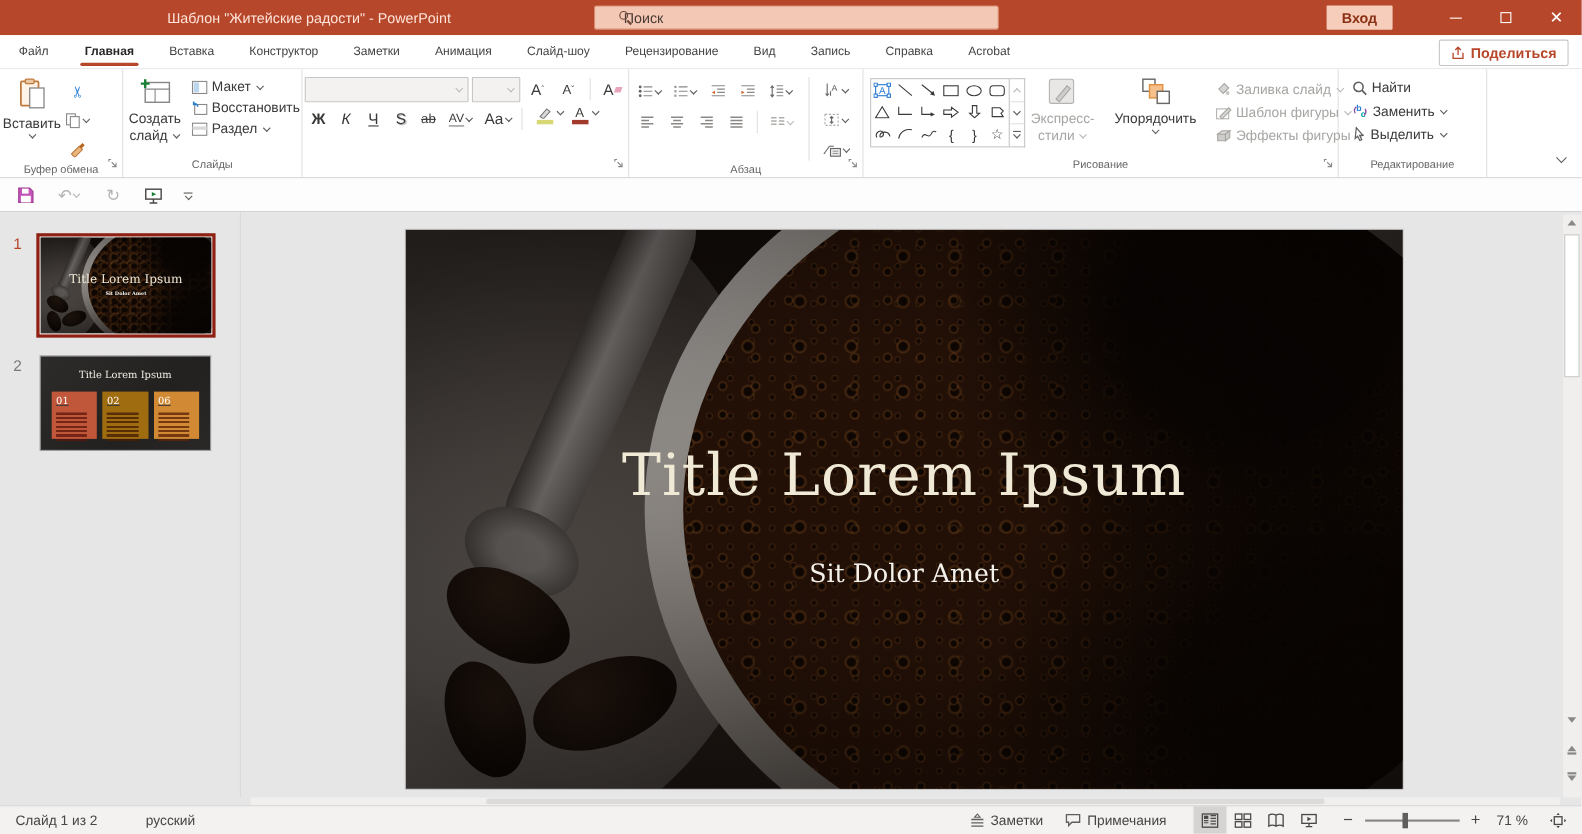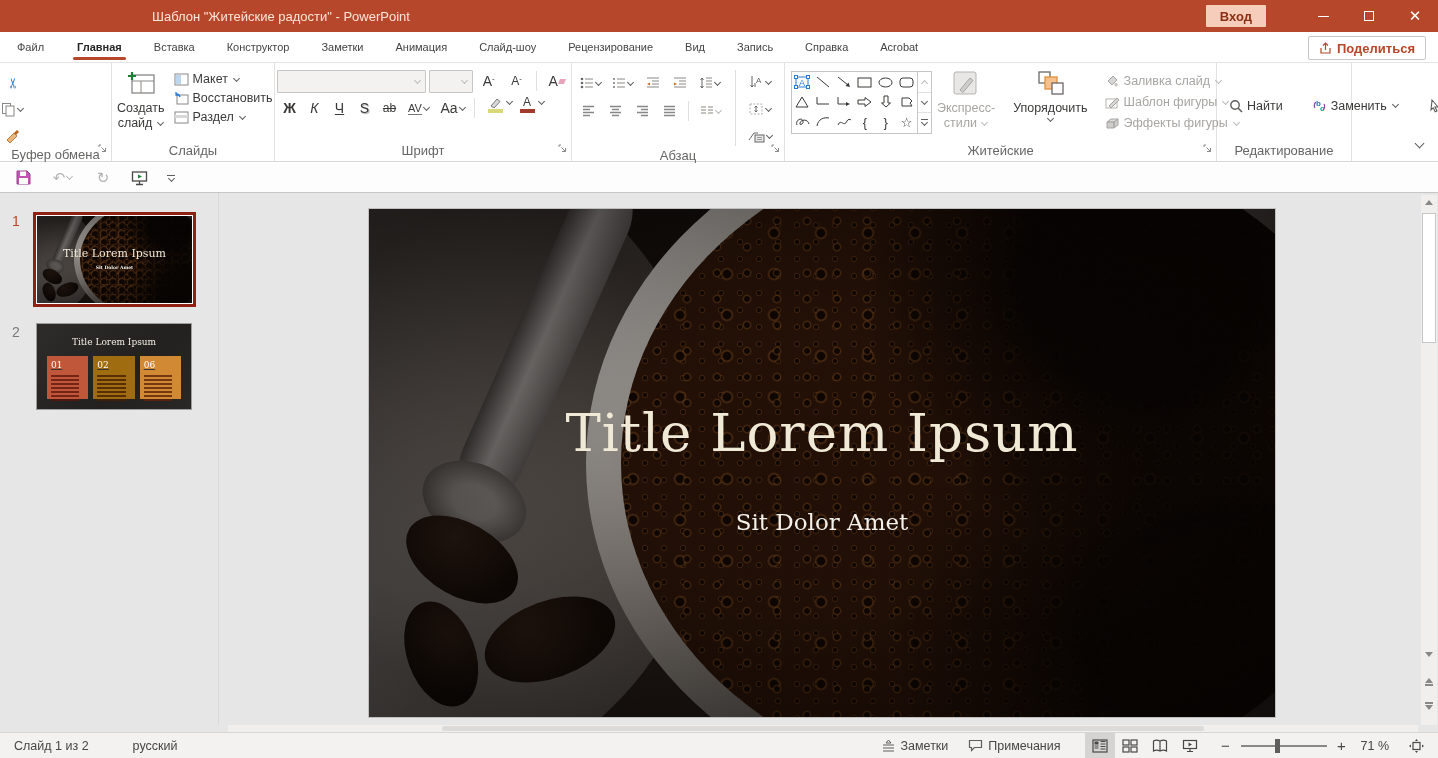--- a/index.html
+++ b/index.html
@@ -25,21 +25,21 @@
   .tab { padding:0 16px; display:flex; align-items:center; font-size:11px; color:#444; cursor:pointer; position:relative; }
   .tab.file { padding:0 17px; }
   .tab.active { font-weight:bold; color:#262626; }
   .tab.active::after { content:""; position:absolute; left:12px; right:12px; bottom:2px; height:3px; background:#B7472A; border-radius:2px; }
   .share-btn { position:absolute; right:12px; top:4px; height:24px; border:1px solid #c8c6c4; background:#fff; display:flex; align-items:center; gap:5px; padding:0 10px; color:#B7472A; font-weight:bold; font-size:13px; border-radius:2px; cursor:pointer; }
 
   
   .ribbon { position:absolute; left:0; top:63px; width:100%; height:99px; background:#fff; border-bottom:1px solid #d8d8d8; display:flex; }
   .rgroup { position:relative; border-right:1px solid #e3e2e0; display:flex; flex-direction:column; padding-top:5px; }
   .rcontent { flex:1; display:flex; }
-  .rlabel { height:21px; display:flex; align-items:center; justify-content:center; font-size:13px; color:#676665; }
+  .rlabel { height:21px; display:flex; align-items:center; justify-content:center; font-size:10px; color:#676665; }
   .dlg { position:absolute; right:4px; bottom:5px; cursor:pointer; }
   .bigbtn { display:flex; flex-direction:column; align-items:center; justify-content:flex-start; padding:2px 5px; cursor:pointer; border-radius:2px; }
   .bigbtn .lbl { font-size:12.5px; color:#3b3a39; line-height:15px; text-align:center; margin-top:3px; }
   .smallbtn { display:flex; align-items:center; gap:4px; padding:2px 4px; font-size:12.5px; cursor:pointer; border-radius:2px; white-space:nowrap; }
   .cv { display:inline-block; width:5px; height:5px; border-right:1.2px solid #5f5e5c; border-bottom:1.2px solid #5f5e5c; transform:rotate(45deg); margin:0 1px 2px 2px; }
   .cv.dis { border-color:#bdbbb8; }
   .disabled { color:#a8a6a3 !important; cursor:default; }
   .disabled .lbl { color:#a8a6a3; }
   .iconrow { display:flex; align-items:center; }
   .fmtbtn { width:25px; height:24px; display:flex; align-items:center; justify-content:center; font-size:14px; color:#3b3a39; cursor:pointer; border-radius:2px; }
@@ -123,20 +123,27 @@
   .zoom-thumb { position:absolute; left:40%; top:-6px; width:5px; height:14px; background:#605e5c; }
   .zoomsign { width:18px; text-align:center; font-size:15px; color:#484644; cursor:pointer; }
 </style>
 </head>
 <body>
 
 <div class="app">
 
   <div class="titlebar">
     <div class="doc-title">Шаблон "Житейские радости"  -  PowerPoint</div>
+    <div class="searchbox">
+      <span class="search-glyph">
+          <span class="lens"></span>
+          <span class="stick"></span>
+        </span>
+      <span>Поиск</span>
+    </div>
     <div class="signin-btn">Вход</div>
     <div class="winbtn min">
         <span class="bar"></span>
       </div>
     <div class="winbtn max">
         <span class="box"></span>
       </div>
     <div class="winbtn close">
         <span>✕</span>
       </div>
@@ -161,20 +168,29 @@
           <path d="M6.5 8 V1.5 M4 3.5 L6.5 1 L9 3.5" fill="none" stroke="#B7472A" stroke-width="1.2"></path>
         </svg>
       <span>Поделиться</span>
     </div>
   </div>
 
   <div class="ribbon">
 
     <div class="rgroup" style="width:112px">
       <div class="rcontent">
+        <div class="bigbtn" style="width:58px">
+          <svg width="30" height="32" viewBox="0 0 30 32">
+            <rect x="5" y="4" width="16" height="22" rx="1" fill="#fdf3e7" stroke="#c07a3c" stroke-width="1.6"></rect>
+            <rect x="9" y="2" width="8" height="4" rx="1" fill="#e9c9a3" stroke="#c07a3c" stroke-width="1.2"></rect>
+            <rect x="13" y="10" width="13" height="18" fill="#fff" stroke="#8a8886" stroke-width="1.2"></rect>
+          </svg>
+          <span class="lbl">Вставить</span>
+          <span class="cv"></span>
+        </div>
         <div style="display:flex;flex-direction:column;justify-content:flex-start;gap:2px;padding-top:3px">
           <div class="fmtbtn">
               <span style="color:#2b7cd3;transform:rotate(-90deg);display:inline-block">✂</span>
             </div>
           <div class="fmtbtn">
             <svg width="15" height="15" viewBox="0 0 15 15">
                 <rect x="1.5" y="1.5" width="8" height="10" fill="#fff" stroke="#8a8886"></rect>
                 <rect x="5" y="4" width="8" height="10" fill="#fff" stroke="#8a8886"></rect>
               </svg>
             <span class="cv"></span>
@@ -279,21 +295,20 @@
             <span class="colorbar" style="background:#d8d874"></span>
             <span class="cv" style="position:relative;top:-14px;left:14px"></span>
           </div>
           <div class="fmtbtn" style="width:32px;flex-direction:column">
             <span style="font-size:12px;line-height:11px">А</span>
             <span class="colorbar" style="background:#a23b2e"></span>
             <span class="cv" style="position:relative;top:-14px;left:14px"></span>
           </div>
         </div>
       </div>
-      <div class="rlabel">Шрифт</div>
       <span class="dlg"><svg width="9" height="9" viewBox="0 0 9 9">
             <path d="M1 3 V1 H3" fill="none" stroke="#8a8886"></path>
             <path d="M3.5 3.5 L7.5 7.5 M7.5 4 V7.5 H4" fill="none" stroke="#8a8886"></path>
           </svg></span>
     </div>
 
     <div class="rgroup" style="width:213px">
       <div class="rcontent">
         <div style="display:flex;flex-direction:column;gap:4px;padding:3px 0 0 4px">
           <div class="iconrow" style="gap:2px">
@@ -546,29 +561,29 @@
           <div class="smallbtn disabled">
             <svg width="15" height="13" viewBox="0 0 15 13">
                 <path d="M2 5 L6 2 h7 l-4 3 z" fill="#e0dedc" stroke="#a8a6a3"></path>
                 <path d="M2 5 h7 v6 H2 z M9 5 l4-3 v6 l-4 3 z" fill="#cfcdcb" stroke="#a8a6a3"></path>
               </svg>
             <span>Эффекты фигуры</span>
               <span class="cv dis"></span>
           </div>
         </div>
       </div>
-      <div class="rlabel">Житейские</div>
+      <div class="rlabel">Рисование</div>
       <span class="dlg"><svg width="9" height="9" viewBox="0 0 9 9">
             <path d="M1 3 V1 H3" fill="none" stroke="#8a8886"></path>
             <path d="M3.5 3.5 L7.5 7.5 M7.5 4 V7.5 H4" fill="none" stroke="#8a8886"></path>
           </svg></span>
     </div>
 
     <div class="rgroup" style="width:135px;border-right:1px solid #e3e2e0">
-      <div class="rcontent" style="gap:21px;padding:3px 0 0 8px">
+      <div class="rcontent" style="flex-direction:column;gap:3px;padding:3px 0 0 8px">
         <div class="smallbtn">
           <svg width="14" height="14" viewBox="0 0 14 14">
               <circle cx="6" cy="6" r="4.2" fill="none" stroke="#5f5e5c" stroke-width="1.4"></circle>
               <path d="M9 9 L13 13" stroke="#5f5e5c" stroke-width="1.6"></path>
             </svg>
           <span>Найти</span>
         </div>
         <div class="smallbtn">
           <svg width="15" height="14" viewBox="0 0 15 14">
               <text x="4" y="7" font-size="8" font-weight="bold" fill="#2b7cd3">b</text>

